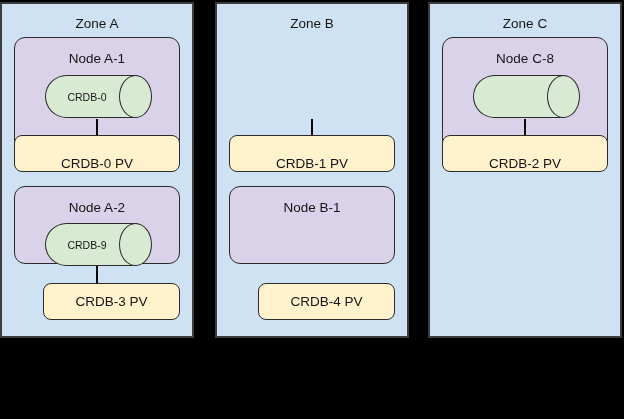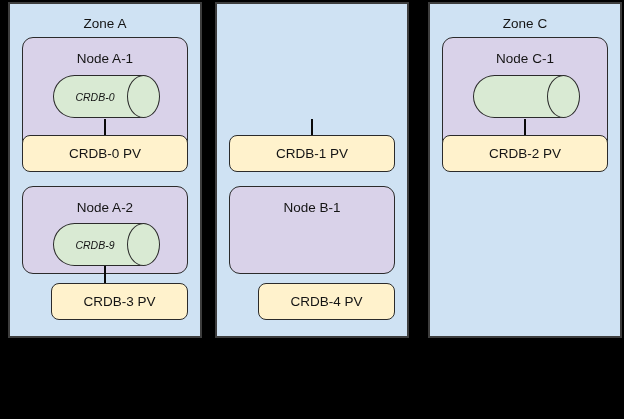--- a/index.html
+++ b/index.html
@@ -10,49 +10,48 @@
     font-family:"Liberation Sans",sans-serif;
     color:#141414;
     overflow:hidden;
   }
   .zone{
     position:absolute;top:2px;width:194px;height:336px;
     background:#cfe2f3;
     border:2px solid #3d3d3d;
     box-sizing:border-box;
   }
-  .zone-a{left:8px;}
+  .zone-a{left:0;}
   .zone-b{left:215px;}
   .zone-c{left:428px;}
   .zone-title{
     position:absolute;top:12px;left:0;right:0;
     text-align:center;font-size:13.5px;line-height:16px;
   }
   .node{
     position:absolute;left:12px;right:12px;
     background:#d9d2e9;
     border:1.5px solid #2b2b2b;
     border-radius:11px;
     box-sizing:border-box;
   }
   .node-1{top:33px;height:114px;}
-  .node-2{top:182px;height:88px;}
+  .node-2{top:182px;height:78px;}
   .node-title{
     position:absolute;top:13px;left:0;right:0;
     text-align:center;font-size:13.5px;line-height:16px;
   }
   .cyl{
     position:absolute;left:30px;width:106px;height:43px;
     background:#d9ead3;
     border:1.5px solid #2b2b2b;
     border-radius:21.5px;
     border-top-right-radius:17px 21.5px;
     border-bottom-right-radius:17px 21.5px;
     box-sizing:border-box;
-    font-style:italic;
   }
   .node-1 .cyl{top:37px;}
   .node-2 .cyl{top:36px;}
   .cyl-cap{
     position:absolute;right:-1.5px;top:-1.5px;
     width:33px;height:43px;
     background:#d9ead3;
     border:1.5px solid #2b2b2b;
     border-radius:50%;
     box-sizing:border-box;
@@ -70,21 +69,21 @@
   .connector-2{top:262px;height:17px;}
   .pv{
     position:absolute;left:12px;right:12px;height:37px;
     background:#fff2cc;
     border:1.5px solid #2b2b2b;
     border-radius:8px;
     box-sizing:border-box;
     display:flex;align-items:center;justify-content:center;
     font-size:13.5px;
   }
-  .pv-1{top:131px;}
+  .pv-1{top:131px;align-items:flex-end;}
   .pv-2{top:279px;margin-left:29px;}
 </style>
 </head>
 <body>
 
 <div class="stage">
 
   <section class="zone zone-a">
     <div class="zone-title">Zone A</div>
 
@@ -107,39 +106,40 @@
         <span class="cyl-label">CRDB-9</span>
       </div>
     </div>
     <div class="connector connector-2"></div>
     <div class="pv pv-2">
       <span>CRDB-3 PV</span>
     </div>
   </section>
 
   <section class="zone zone-b">
+    <div class="zone-title">Zone B</div>
 
     <div class="connector connector-1"></div>
     <div class="pv pv-1">
       <span>CRDB-1 PV</span>
     </div>
 
     <div class="node node-2">
       <div class="node-title">Node B-1</div>
     </div>
     <div class="pv pv-2">
       <span>CRDB-4 PV</span>
     </div>
   </section>
 
   <section class="zone zone-c">
     <div class="zone-title">Zone C</div>
 
     <div class="node node-1">
-      <div class="node-title">Node C-1</div>
+      <div class="node-title">Node C-8</div>
       <div class="cyl">
         <span class="cyl-cap"></span>
       </div>
     </div>
     <div class="connector connector-1"></div>
     <div class="pv pv-1">
       <span>CRDB-2 PV</span>
     </div>
 
   </section>

